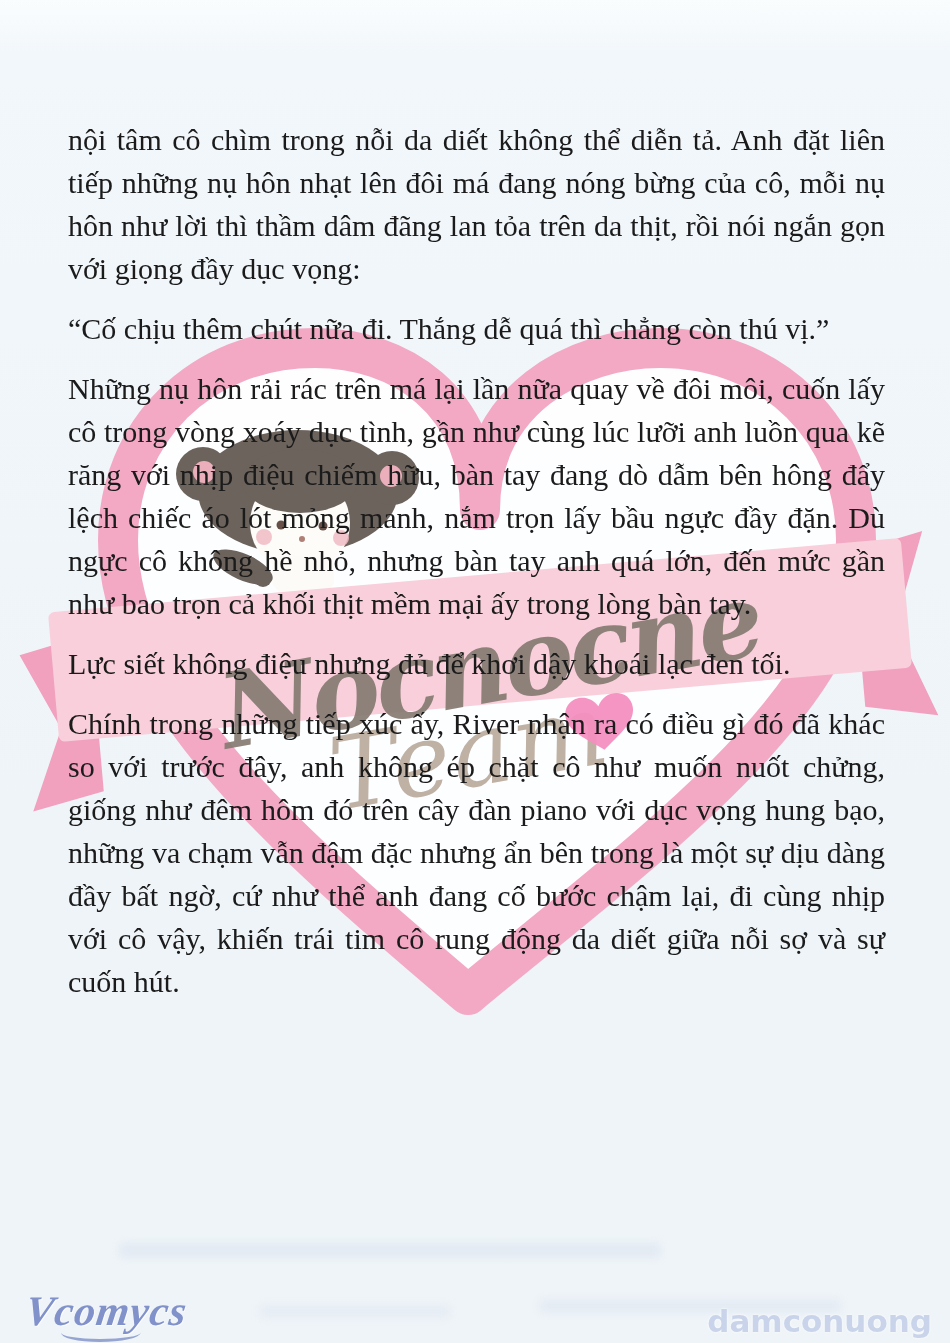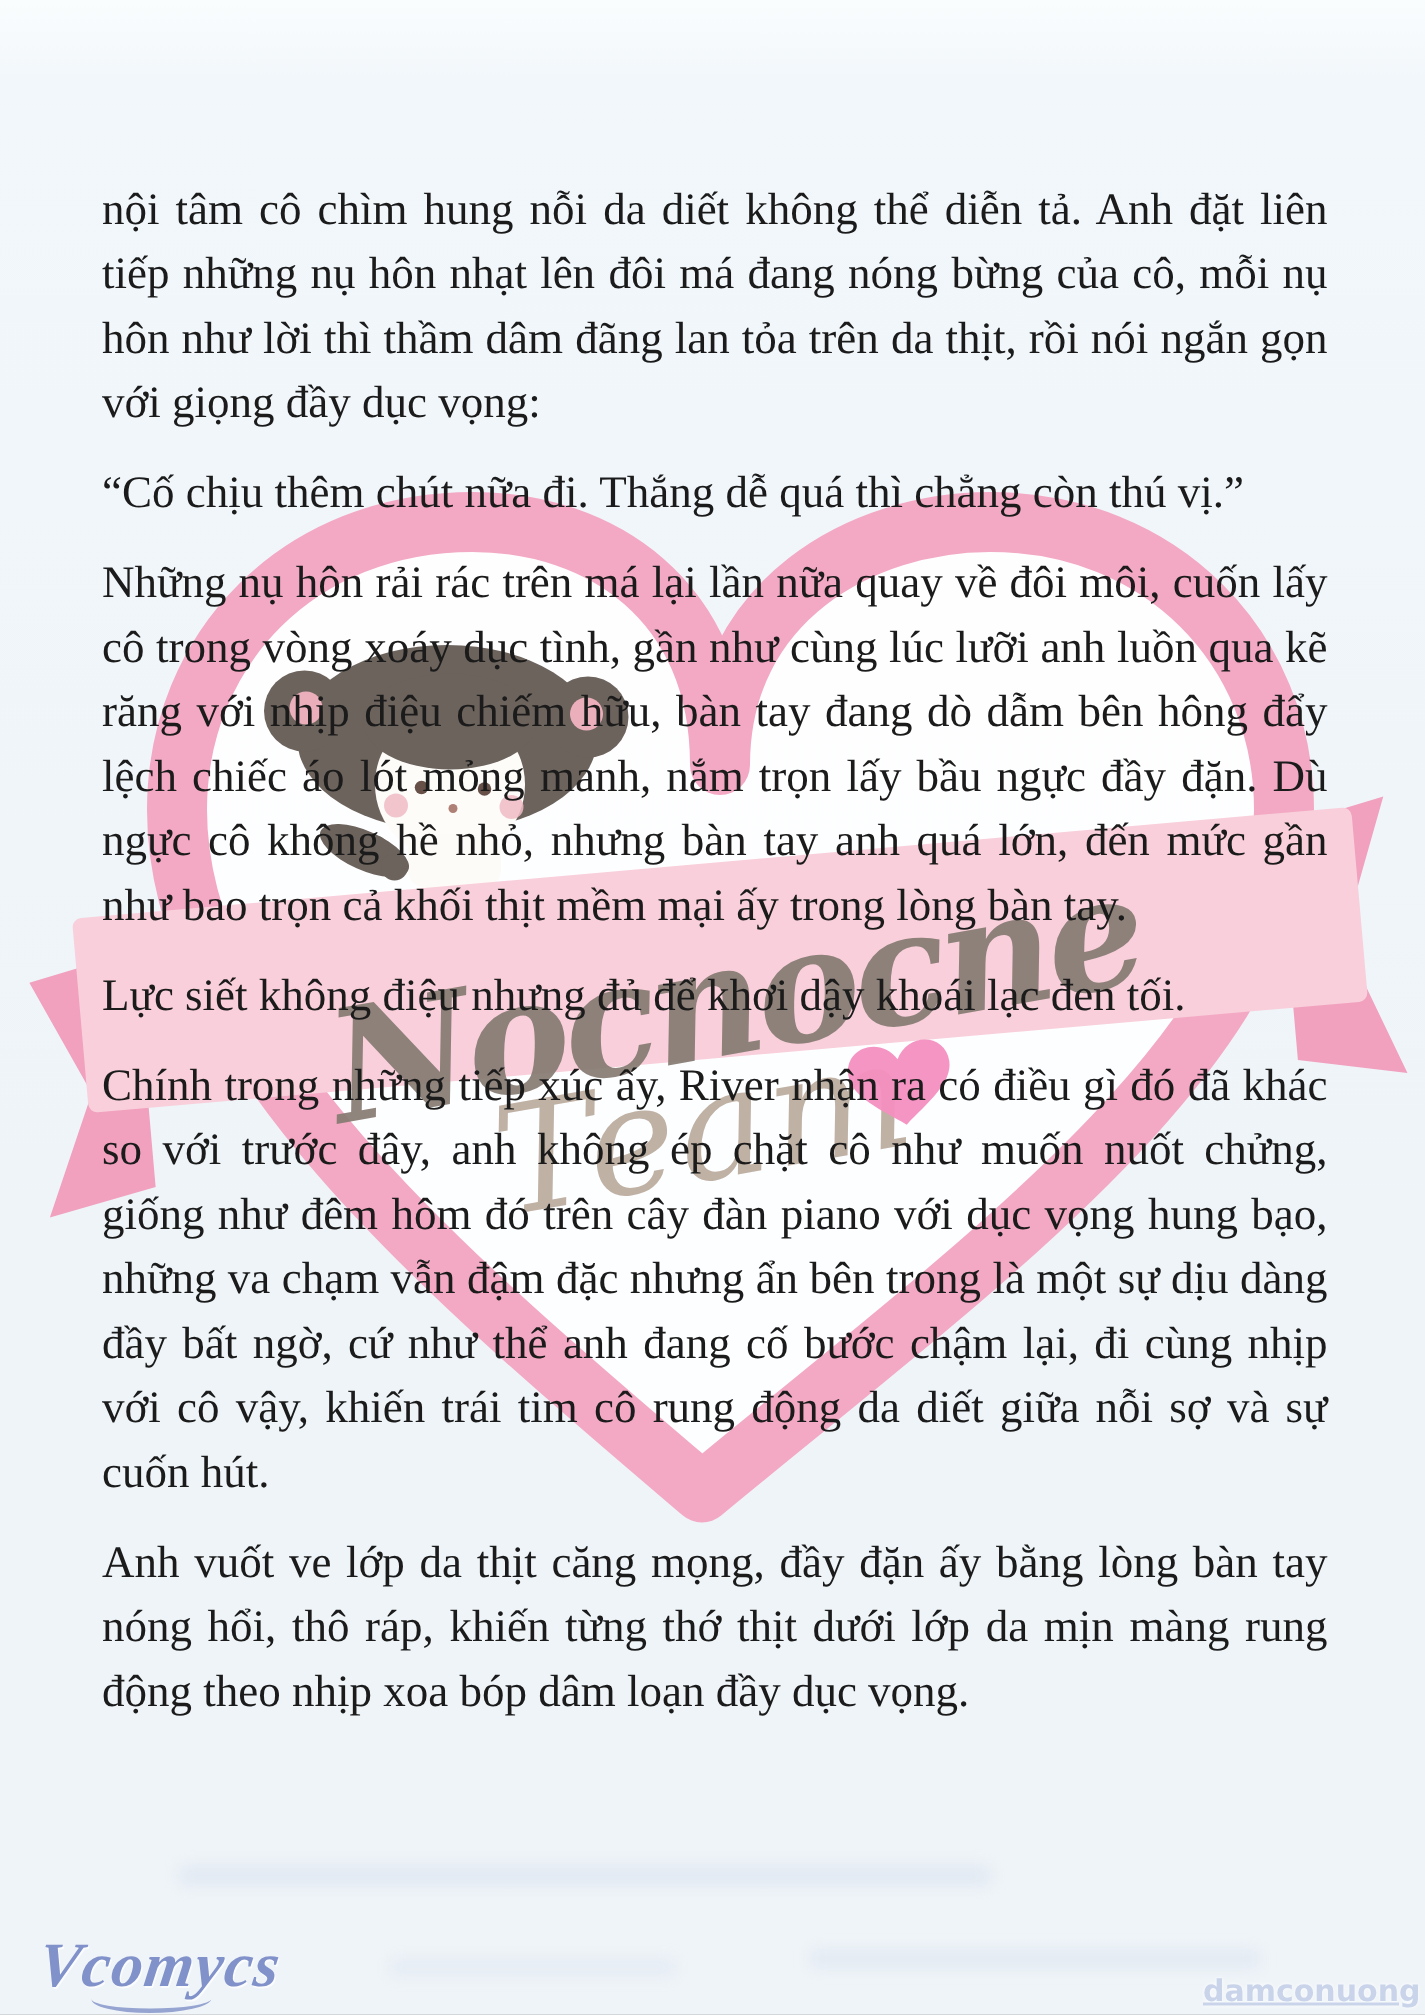--- a/index.html
+++ b/index.html
@@ -61,27 +61,26 @@
     letter-spacing:1px;
     text-shadow:1px 1px 0 rgba(255,255,255,.7);
   }
   .logo::after{
     content:"";position:absolute;left:38px;bottom:-7px;width:80px;height:16px;
     border-bottom:3px solid var(--logo_blue,#8191c9);
     border-radius:50%;
     opacity:.8;
   }
   .credit{
-    position:absolute;right:3px;bottom:4px;z-index:3;
+    position:absolute;right:18px;bottom:4px;z-index:3;
     font-family:"DejaVu Sans",sans-serif;
     font-weight:bold;
-    font-size:20px;
+    font-size:31px;
     color:var(--credit_gray,#c9d4ea);
     text-shadow:0 0 3px #ffffff;
-    text-decoration:underline;
   }
 </style>
 </head>
 <body>
 
 <div class="page">
 
   <svg class="watermark" viewBox="0 0 950 1343" xmlns="http://www.w3.org/2000/svg">
 
     <path d="M480,510
@@ -127,24 +126,23 @@
 
     <path d="M601,706 c-9,-17 -34,-13 -34,6 c0,15 19,26 34,38 c15,-12 34,-23 34,-38 c0,-19 -25,-23 -34,-6 Z" opacity="0.95" transform="rotate(-8 601 725)" fill="#f48fc0"></path>
   </svg>
 
   <div class="smudge smudge-1"></div>
   <div class="smudge smudge-2"></div>
   <div class="smudge smudge-3"></div>
 
 
   <div class="story" id="story-text">
-      <p>nội tâm cô chìm hung nỗi da diết không thể diễn tả. Anh đặt liên tiếp những nụ hôn nhạt lên đôi má đang nóng bừng của cô, mỗi nụ hôn như lời thì thầm dâm đãng lan tỏa trên da thịt, rồi nói ngắn gọn với giọng đầy dục vọng:</p>
+      <p>nội tâm cô chìm trong nỗi da diết không thể diễn tả. Anh đặt liên tiếp những nụ hôn nhạt lên đôi má đang nóng bừng của cô, mỗi nụ hôn như lời thì thầm dâm đãng lan tỏa trên da thịt, rồi nói ngắn gọn với giọng đầy dục vọng:</p>
       <p>“Cố chịu thêm chút nữa đi. Thắng dễ quá thì chẳng còn thú vị.”</p>
       <p>Những nụ hôn rải rác trên má lại lần nữa quay về đôi môi, cuốn lấy cô trong vòng xoáy dục tình, gần như cùng lúc lưỡi anh luồn qua kẽ răng với nhịp điệu chiếm hữu, bàn tay đang dò dẫm bên hông đẩy lệch chiếc áo lót mỏng manh, nắm trọn lấy bầu ngực đầy đặn. Dù ngực cô không hề nhỏ, nhưng bàn tay anh quá lớn, đến mức gần như bao trọn cả khối thịt mềm mại ấy trong lòng bàn tay.</p>
       <p>Lực siết không điệu nhưng đủ để khơi dậy khoái lạc đen tối.</p>
       <p>Chính trong những tiếp xúc ấy, River nhận ra có điều gì đó đã khác so với trước đây, anh không ép chặt cô như muốn nuốt chửng, giống như đêm hôm đó trên cây đàn piano với dục vọng hung bạo, những va chạm vẫn đậm đặc nhưng ẩn bên trong là một sự dịu dàng đầy bất ngờ, cứ như thể anh đang cố bước chậm lại, đi cùng nhịp với cô vậy, khiến trái tim cô rung động da diết giữa nỗi sợ và sự cuốn hút.</p>
-      <p>Anh vuốt ve lớp da thịt căng mọng, đầy đặn ấy bằng lòng bàn tay nóng hổi, thô ráp, khiến từng thớ thịt dưới lớp da mịn màng rung động theo nhịp xoa bóp dâm loạn đầy dục vọng.</p>
     </div>
 
   <div class="logo">Vcomycs</div>
   <div class="credit">damconuong</div>
 
 </div>
 
 </body></html>

